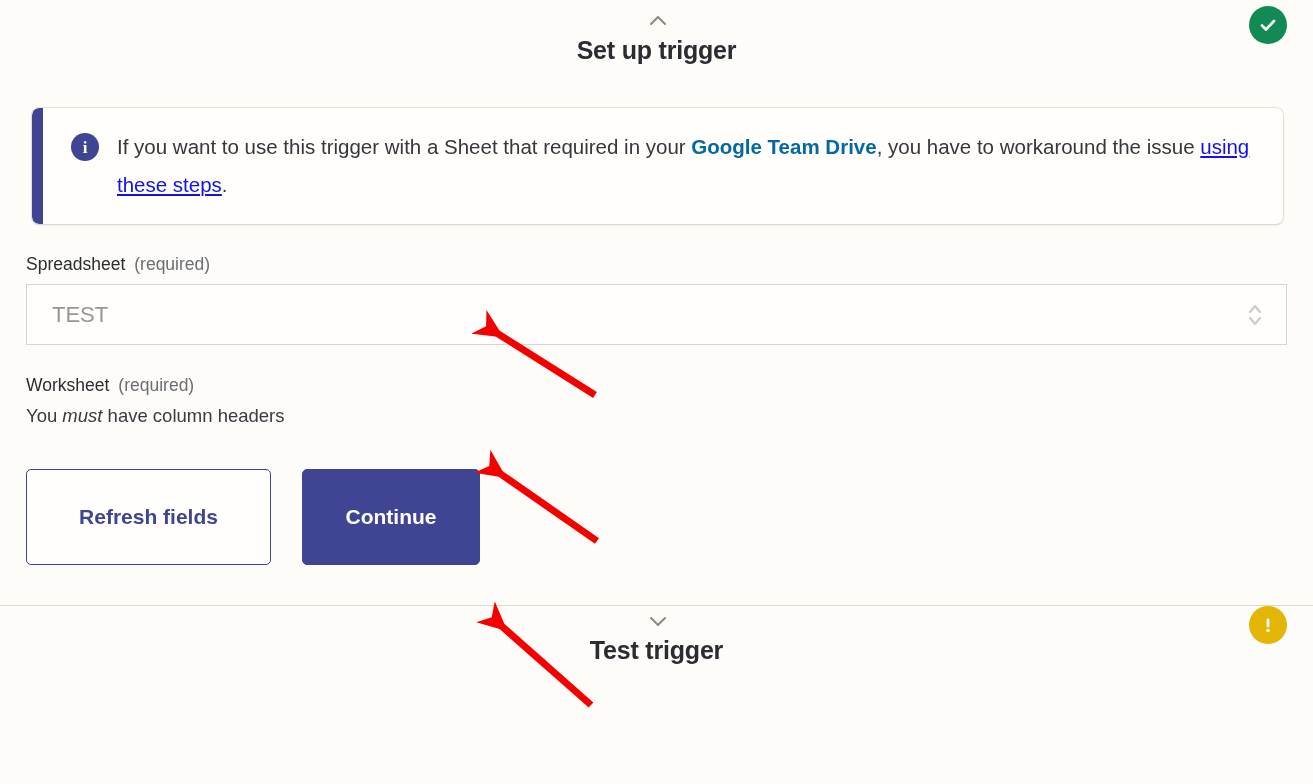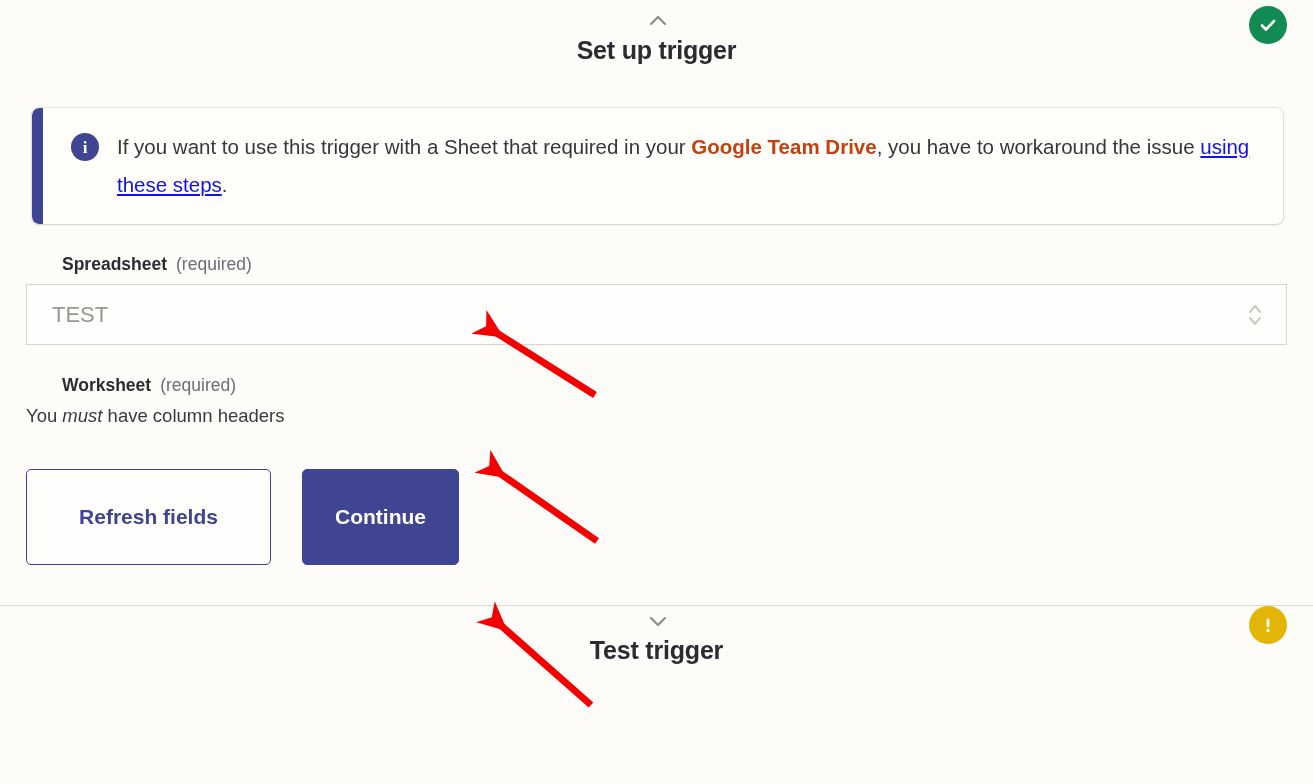--- a/index.html
+++ b/index.html
@@ -104,34 +104,34 @@
   }
   .info-text {
     margin-left: 18px;
     margin-top: 20px;
     margin-bottom: 20px;
     margin-right: 30px;
     font-size: 20.5px;
     line-height: 38px;
     color: #36363c;
   }
-  .info-text b { font-weight: bold; color: #c2410c; }
+  .info-text b { font-weight: bold; color: #0369a1; }
   .info-text a {
     color: #1111ee;
     text-decoration: underline;
   }
 
   
   .field-block { margin-top: 30px; }
   .field-label {
     font-size: 17.5px;
     color: #2c2c32;
     margin-bottom: 9px;
   }
-  .field-label .lab-name { font-weight: bold; margin-left: 36px; }
+  .field-label .lab-name { font-weight: normal; }
   .field-label .lab-req {
     font-weight: normal;
     color: #6d6d74;
     margin-left: 9px;
   }
   .select-box {
     position: relative;
     height: 61px;
     background: #fffefc;
     border: 1px solid #d8d5cd;
@@ -180,21 +180,21 @@
     justify-content: center;
   }
   .btn-secondary {
     width: 245px;
     height: 96px;
     background: #fffefc;
     border: 1px solid #3f4593;
     color: #3f4593;
   }
   .btn-primary {
-    width: 157px;
+    width: 178px;
     height: 96px;
     background: #3f4593;
     border: 1px solid #3f4593;
     color: #ffffff;
   }
 
   
   .divider {
     height: 1px;
     background: #ddd9d1;

